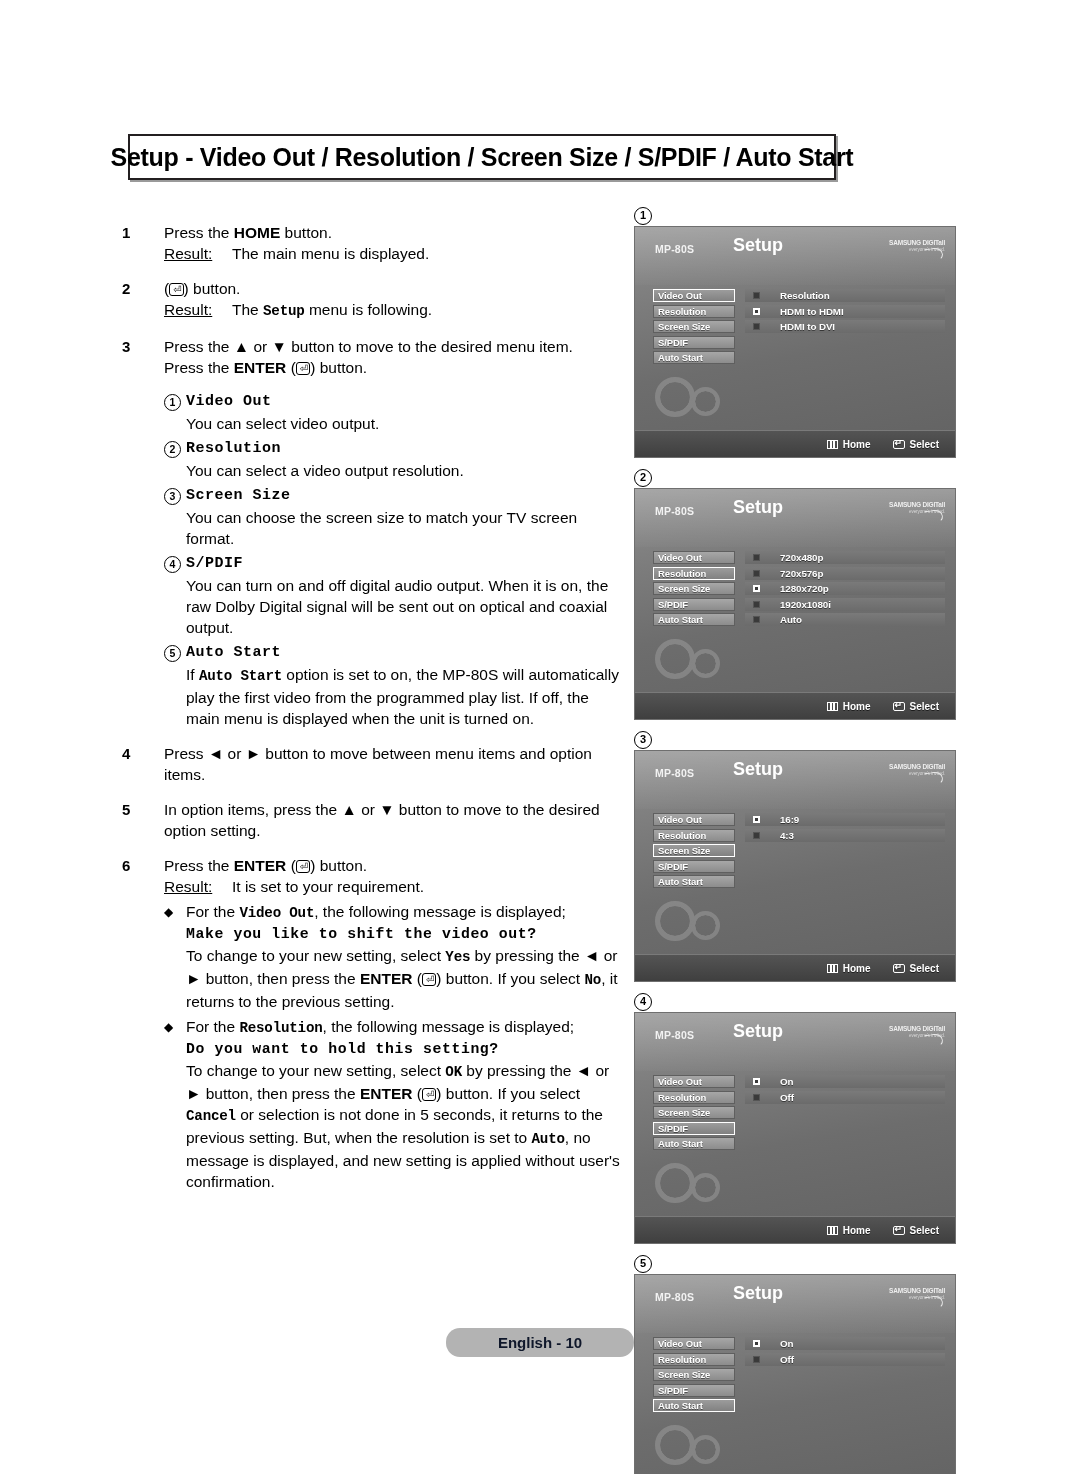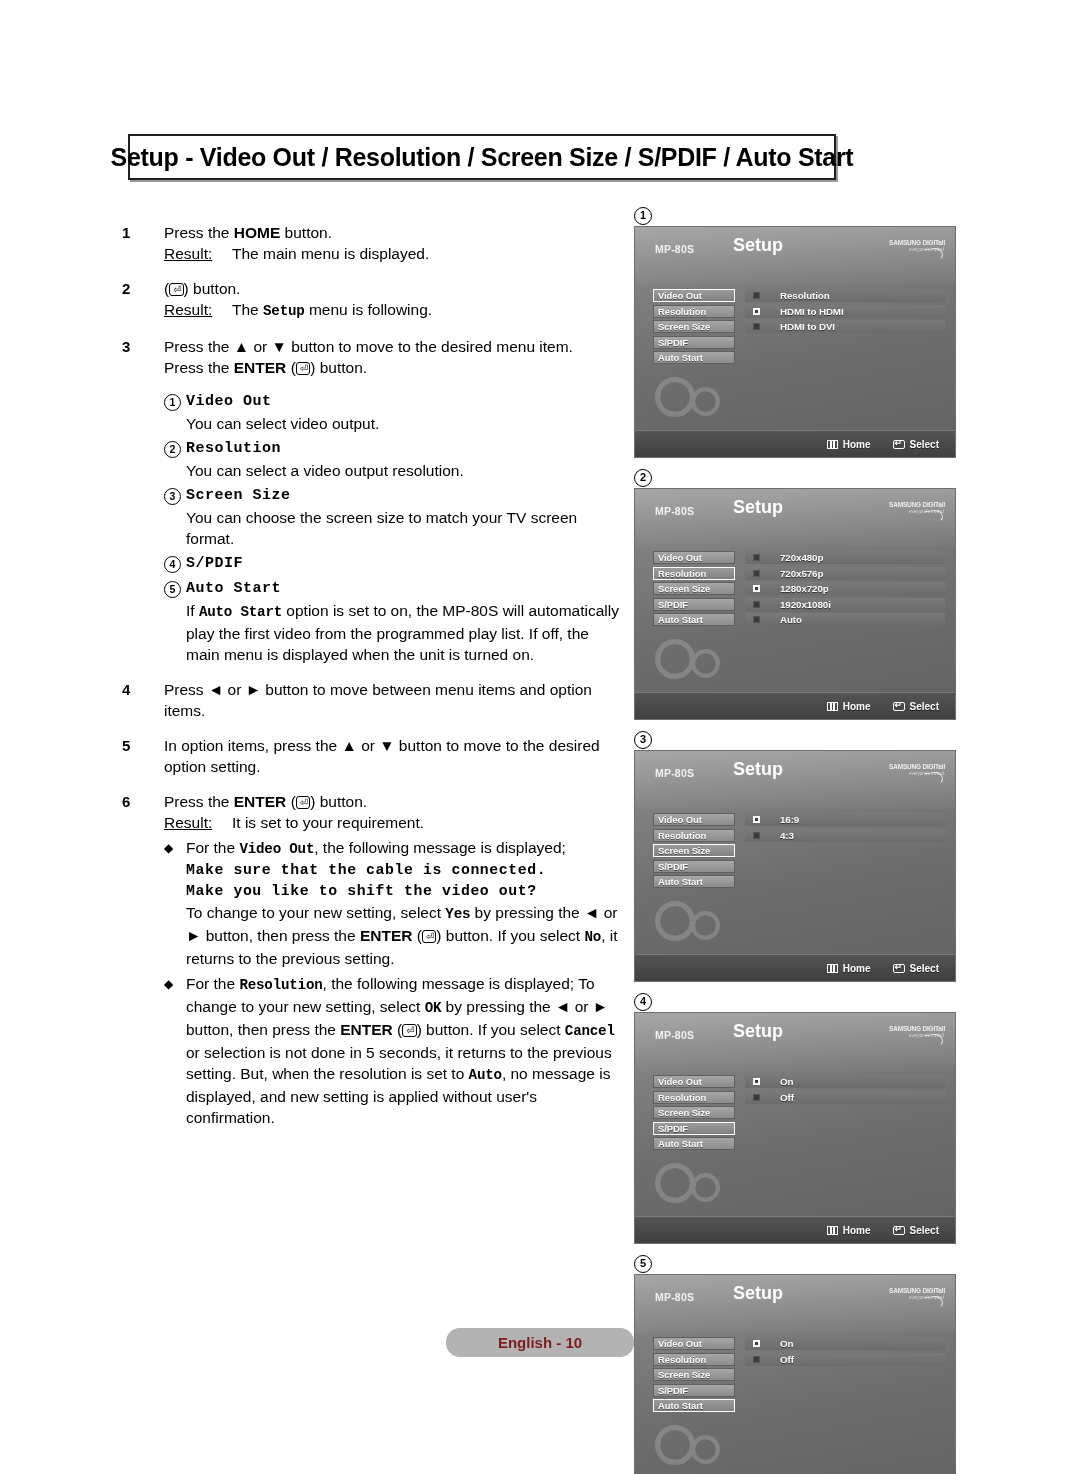--- a/index.html
+++ b/index.html
@@ -388,21 +388,21 @@
     top: 1328px;
     display: flex;
     justify-content: center;
   }
   .pill {
     background: #b3b3b3;
     border-radius: 14px;
     padding: 6px 52px;
     font-size: 15px;
     font-weight: bold;
-    color: #7f1d1d;
+    color: #0f172a;
   }
 </style>
 </head>
 <body>
 
 <div class="title-box">
   <div class="title-text">Setup - Video Out / Resolution / Screen Size / S/PDIF / Auto Start</div>
 </div>
 
 <div class="steps">
@@ -461,20 +461,21 @@
         <div class="subitem-title">Screen Size</div>
       </div>
       <div class="subitem-desc">You can choose the screen size to match your TV screen format.</div>
     </div>
 
     <div class="subitem">
       <div class="subitem-head">
         <div class="circ"><span>4</span></div>
         <div class="subitem-title">S/PDIF</div>
       </div>
+      <div class="subitem-desc">You can turn on and off digital audio output. When it is on, the raw Dolby Digital signal will be sent out on optical and coaxial output.</div>
     </div>
 
     <div class="subitem">
       <div class="subitem-head">
         <div class="circ"><span>5</span></div>
         <div class="subitem-title">Auto Start</div>
       </div>
       <div class="subitem-desc"><span>If </span><span class="mono">Auto Start</span><span> option is set to on, the MP-80S will automatically play the first video from the programmed play list. If off, the main menu is displayed when the unit is turned on.</span></div>
     </div>
 
@@ -504,30 +505,30 @@
     </div>
 
   </div>
 
   <div class="bullets">
 
     <div class="bullet">
       <div class="bullet-mark">◆</div>
       <div class="bullet-body">
         <span>For the </span><span class="mono">Video Out</span><span>, the following message is displayed;</span>
-        <span class="msg">Make sure that the cable is connected.</span>
         <span class="msg">Make you like to shift the video out?</span>
         <span>To change to your new setting, select </span><span class="mono">Yes</span><span> by pressing the ◄ or ► button, then press the </span><span class="bold">ENTER</span> (<span class="enter-key">⏎</span><span>) button. If you select </span><span class="mono">No</span><span>, it returns to the previous setting.</span>
       </div>
     </div>
 
     <div class="bullet">
       <div class="bullet-mark">◆</div>
       <div class="bullet-body">
         <span>For the </span><span class="mono">Resolution</span><span>, the following message is displayed;</span>
+        <span class="msg">Do you want to hold this setting?</span>
         <span>To change to your new setting, select </span><span class="mono">OK</span><span> by pressing the ◄ or ► button, then press the </span><span class="bold">ENTER</span> (<span class="enter-key">⏎</span><span>) button. If you select </span><span class="mono">Cancel</span><span> or selection is not done in 5 seconds, it returns to the previous setting. But, when the resolution is set to </span><span class="mono">Auto</span><span>, no message is displayed, and new setting is applied without user's confirmation.</span>
       </div>
     </div>
 
   </div>
 </div>
 
 <div class="panel-col" id="panel-col">
     <div class="panel-wrap">
       <div class="panel-index"><span>1</span></div>

